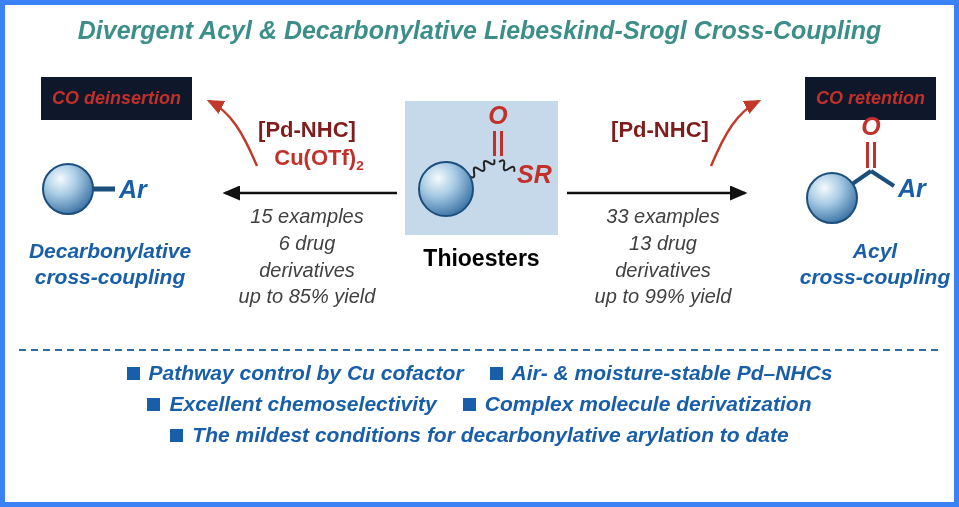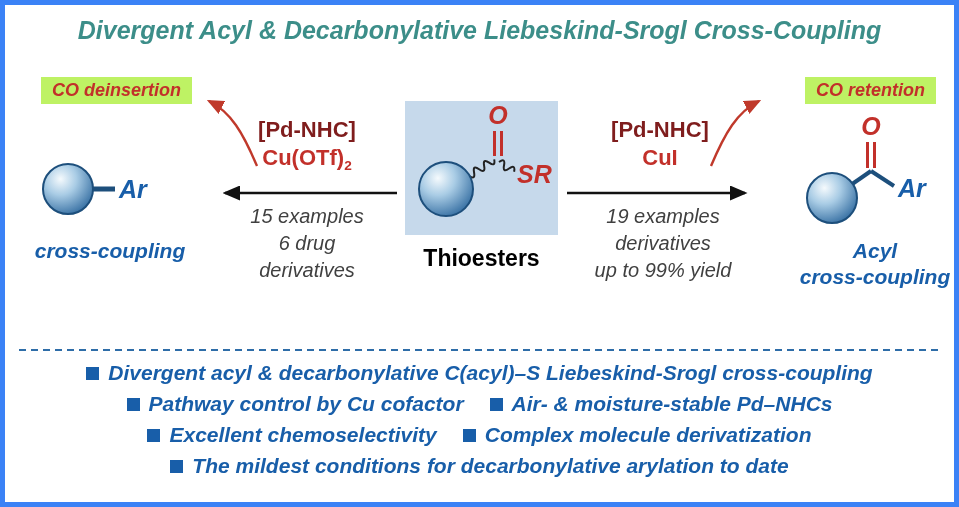--- a/index.html
+++ b/index.html
@@ -10,35 +10,35 @@
     font-family:"Liberation Sans", sans-serif;
   }
   .abs { position:absolute; }
 
   .title {
     top:11px; left:0; width:100%; text-align:center;
     font-size:25px; font-weight:bold; font-style:italic; color:#3C8E89;
   }
 
   .tagbox {
-    background:#bef264; color:#C2302A; font-style:italic; font-weight:bold;
-    font-size:18px; padding:3px 11px; white-space:nowrap;
+    background:#0f172a; color:#C2302A; font-style:italic; font-weight:bold;
+    font-size:18px; padding:11px 11px; white-space:nowrap;
   }
   .tag-left  { left:36px;  top:72px; }
   .tag-right { left:800px; top:72px; }
 
   .center-box { left:400px; top:96px; width:153px; height:134px; background:#C6D9EB; }
 
   .scheme-svg { left:0; top:0; }
 
   .catalyst { color:#7f1d1d; font-weight:bold; font-size:22px; text-align:center; }
   .cofactor { color:#C2302A; font-weight:bold; font-size:22px; text-align:center; }
   .cofactor sub { font-size:0.62em; }
   .cat-left { left:212px; top:112px; width:180px; }
-  .cof-left { left:212px; top:140px; width:180px; }
+  .cof-left { left:224px; top:140px; width:180px; }
   .cat-right { left:563px; top:112px; width:184px; }
   .cof-right { left:563px; top:140px; width:184px; }
 
   .stats { font-style:italic; font-size:20px; color:#404040; text-align:center; line-height:1.34; }
   .stats-left  { left:202px; top:198px; width:200px; }
   .stats-right { left:558px; top:198px; width:200px; }
 
   .thioesters {
     left:378px; top:240px; width:197px; text-align:center;
     color:#000000; font-weight:bold; font-size:23px;
@@ -128,54 +128,50 @@
       <circle cx="827" cy="193" r="25" fill="url(#sphereGrad)" stroke="#1D4F7C" stroke-width="2"></circle>
       <text class="atom atom-red" x="866" y="130" text-anchor="middle">O</text>
       <text class="atom atom-blue" x="893" y="192" text-anchor="start">Ar</text>
     </g>
   </svg>
 
   <div class="abs catalyst cat-left">[Pd-NHC]</div>
   <div class="abs cofactor cof-left"><span>Cu(OTf)</span><sub>2</sub></div>
 
   <div class="abs catalyst cat-right">[Pd-NHC]</div>
-  <div class="abs cofactor cof-right"><span>CuI</span><sub></sub></div>
 
   <div class="abs stats stats-left">
     <div>15 examples</div>
     <div>6 drug</div>
     <div>derivatives</div>
+    <div>up to 85% yield</div>
   </div>
 
   <div class="abs stats stats-right">
-    <div>19 examples</div>
+    <div>33 examples</div>
+    <div>13 drug</div>
     <div>derivatives</div>
     <div>up to 99% yield</div>
   </div>
 
   <div class="abs thioesters">Thioesters</div>
 
   <div class="abs product-label prod-left">
+    <div>Decarbonylative</div>
     <div>cross-coupling</div>
   </div>
 
   <div class="abs product-label prod-right">
     <div>Acyl</div>
     <div>cross-coupling</div>
   </div>
 
   <div class="abs divider"></div>
 
   <div class="abs bullets">
-    <div class="bullet-line">
-      <div class="bullet-item">
-        <span class="bullet-sq"></span>
-        <span>Divergent acyl &amp; decarbonylative C(acyl)–S Liebeskind-Srogl cross-coupling</span>
-      </div>
-    </div>
     <div class="bullet-line">
       <div class="bullet-item">
         <span class="bullet-sq"></span>
         <span>Pathway control by Cu cofactor</span>
       </div>
       <div class="bullet-item">
         <span class="bullet-sq"></span>
         <span>Air- &amp; moisture-stable Pd–NHCs</span>
       </div>
     </div>

